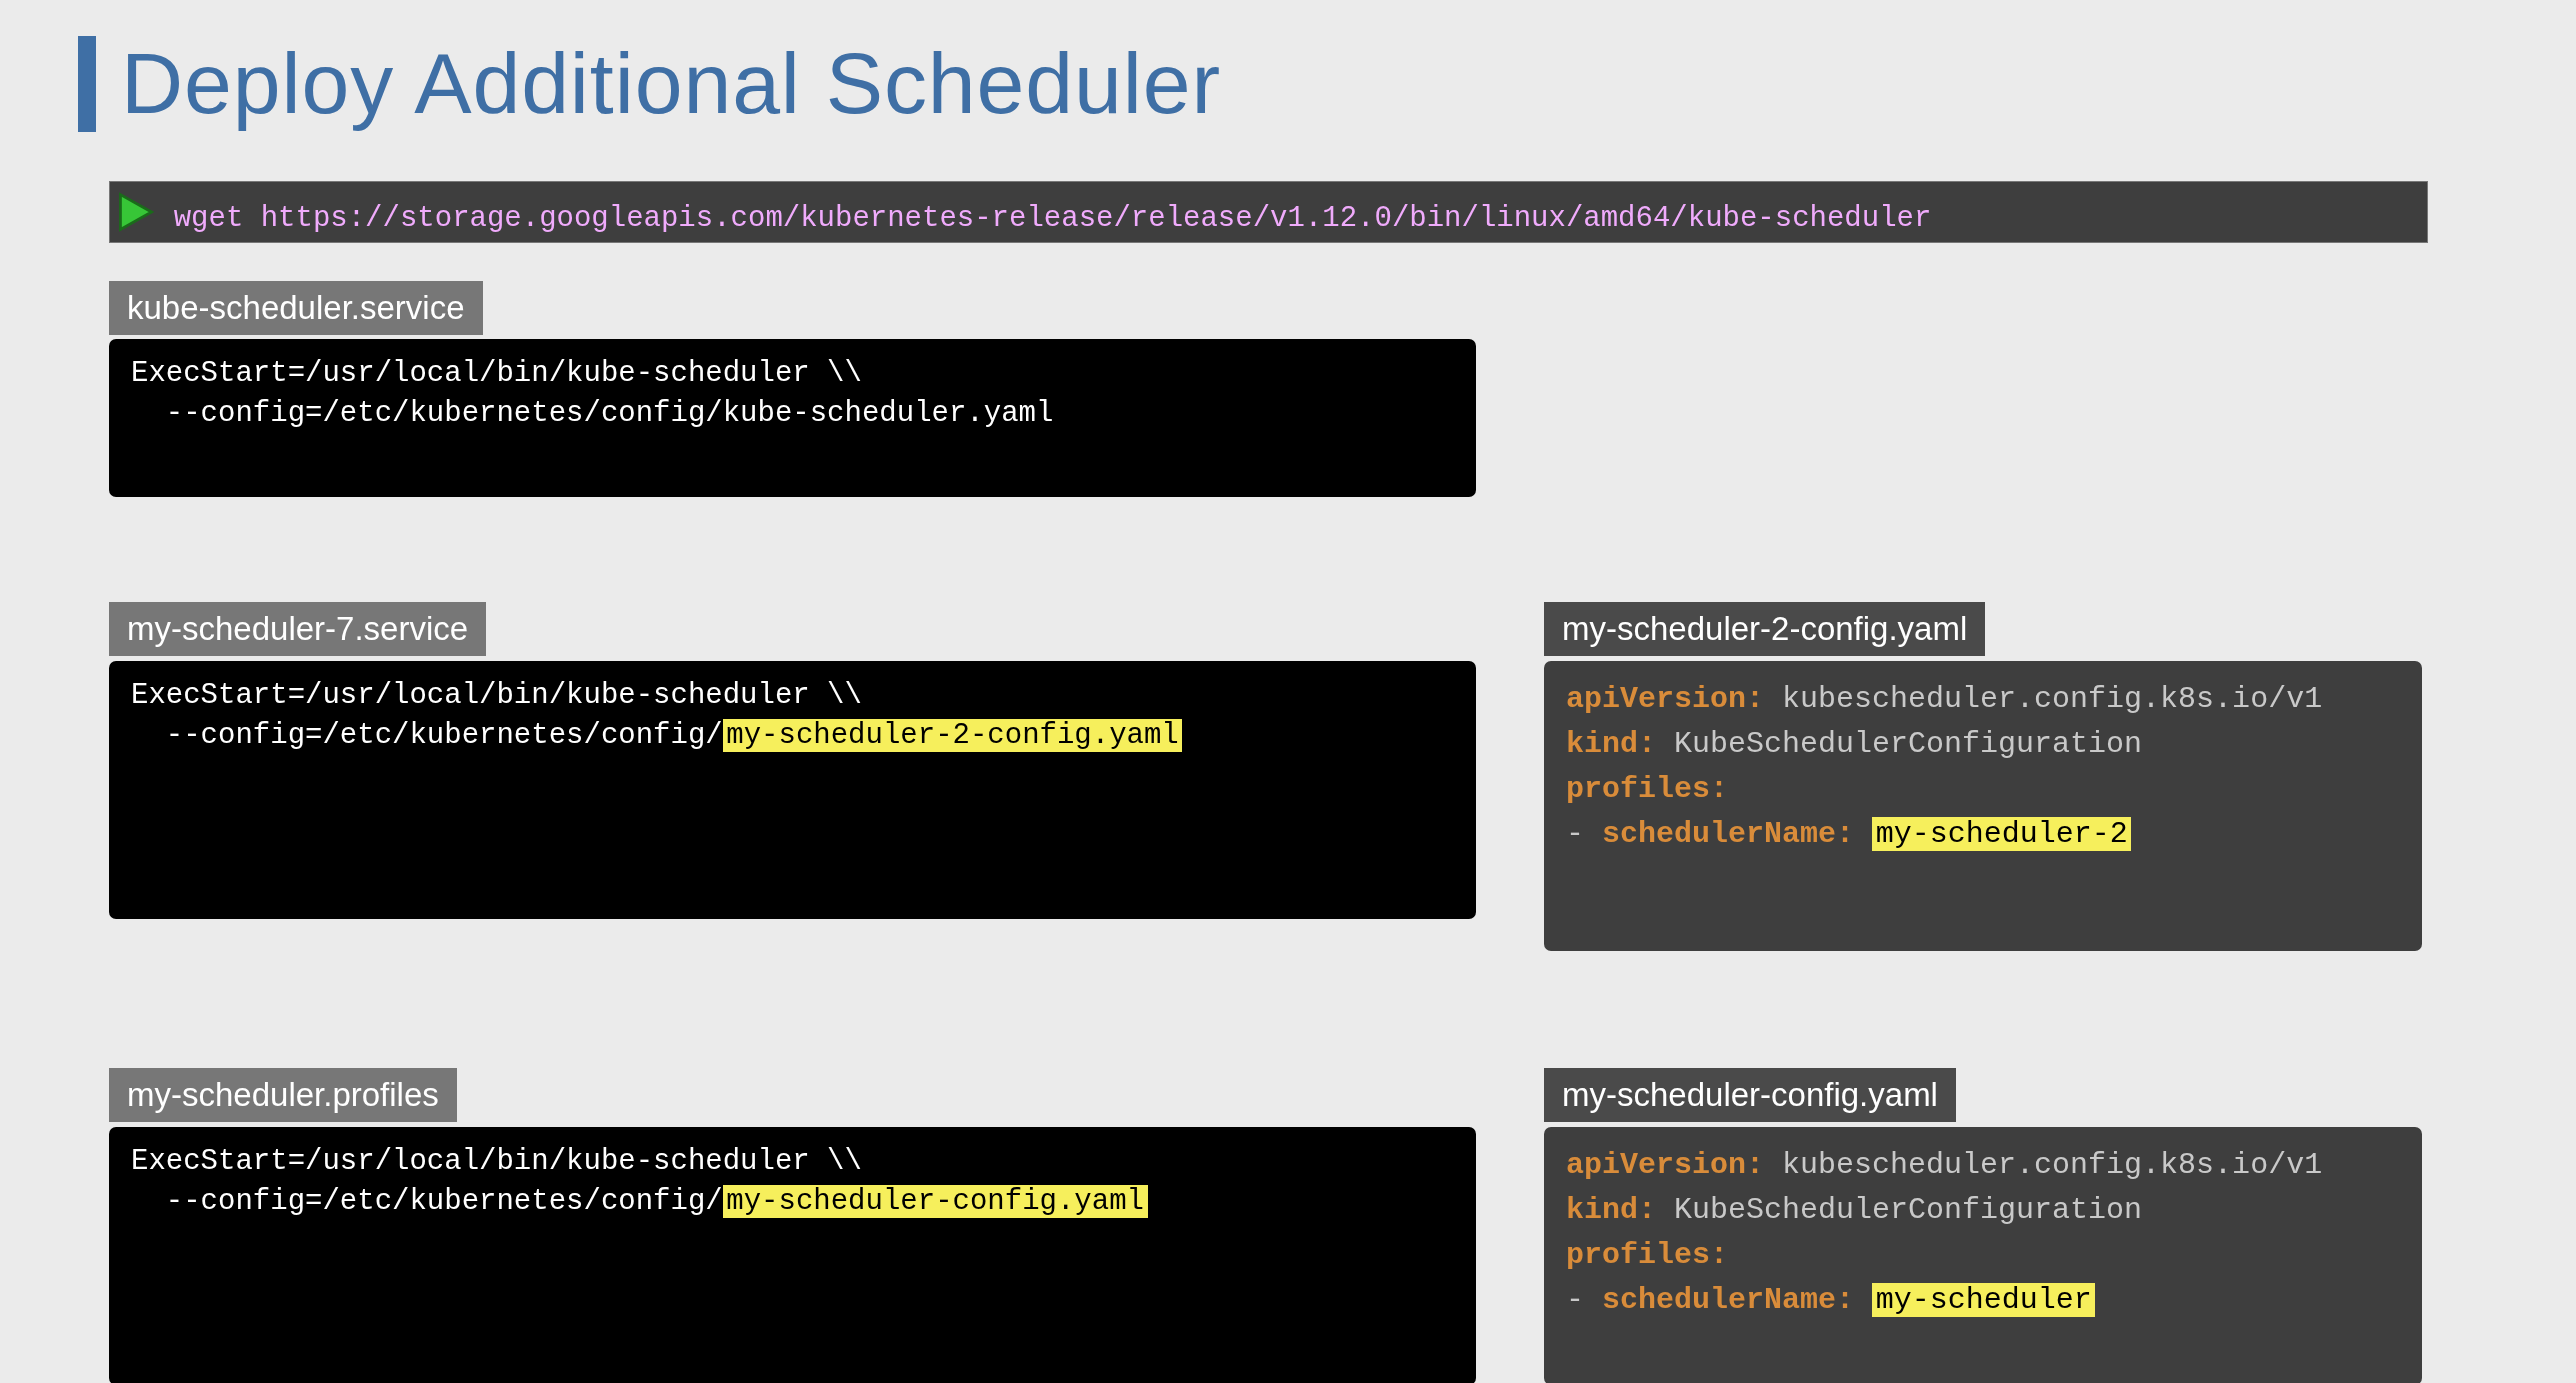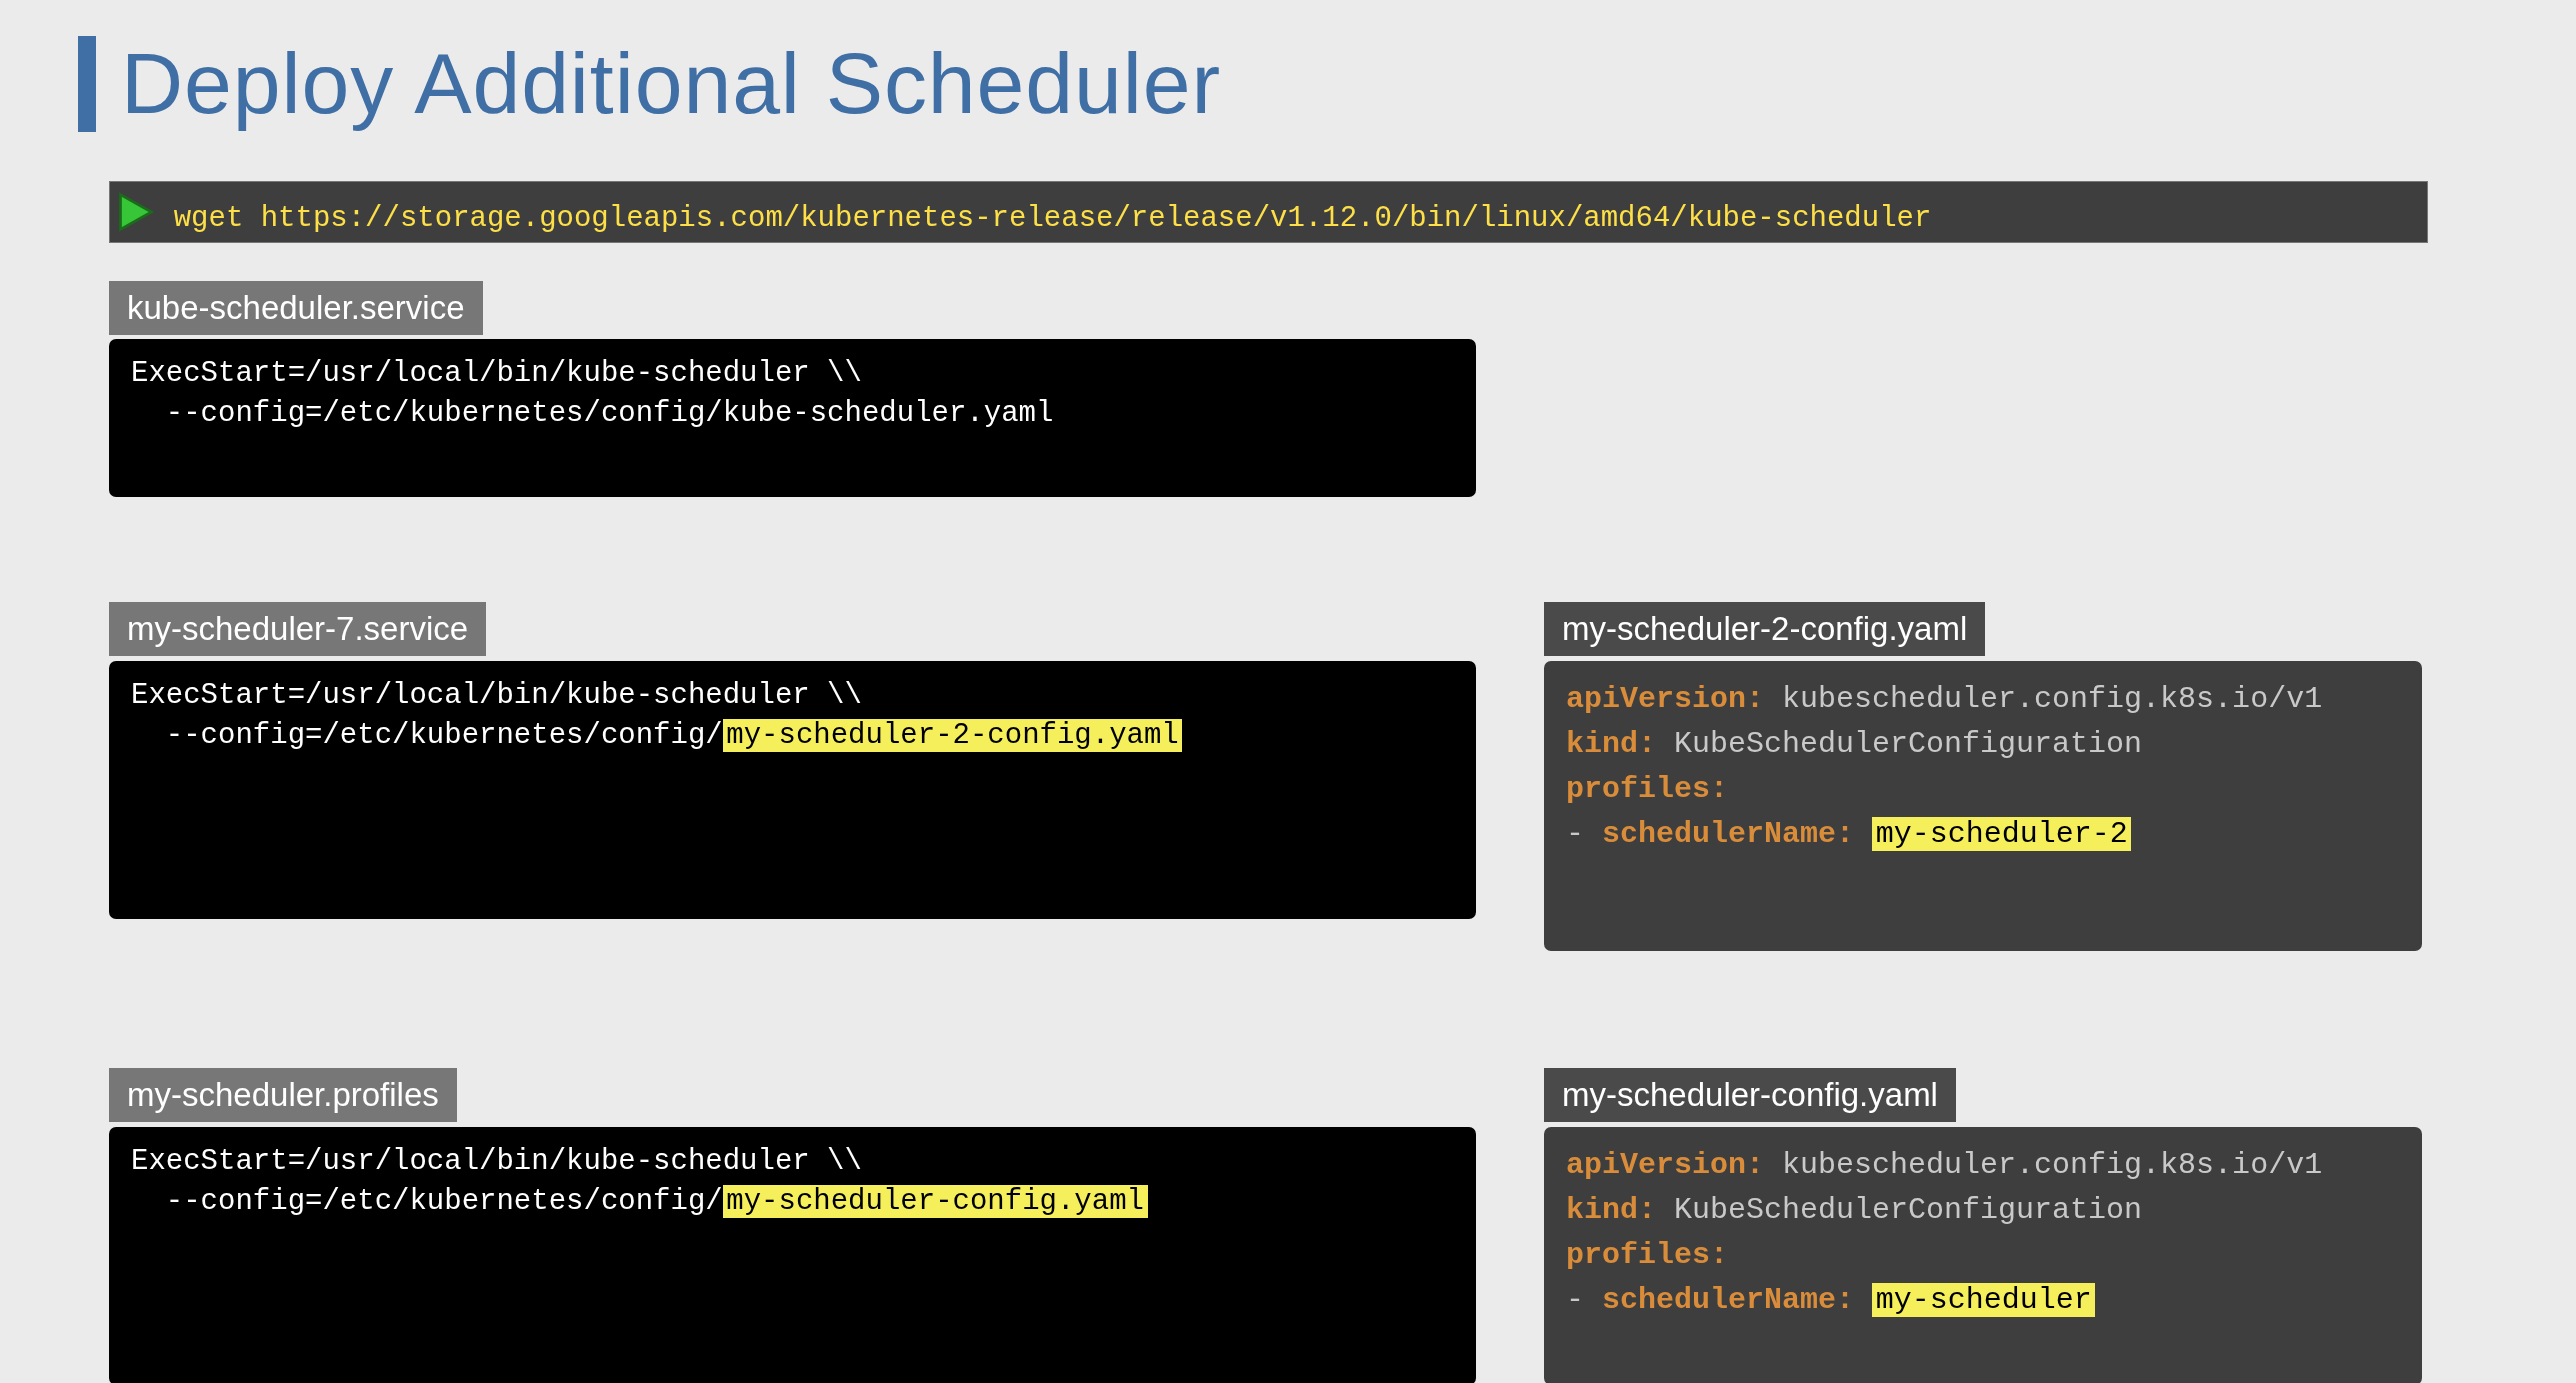--- a/index.html
+++ b/index.html
@@ -53,21 +53,21 @@
     display: flex;
     align-items: center;
   }
   .wget-bar svg {
     margin-left: 5.4px;
   }
   .wget-text {
     margin-left: 16.3px;
     font-family: Menlo, Consolas, "Courier New", monospace;
     font-size: 29px;
-    color: #fde047;
+    color: #f0abfc;
     white-space: pre;
     margin-top: 12px;
   }
 
   
   .tab {
     font-family: "Helvetica Neue", Arial, sans-serif;
     font-size: 33px;
     color: #fff;
     background: #777;

